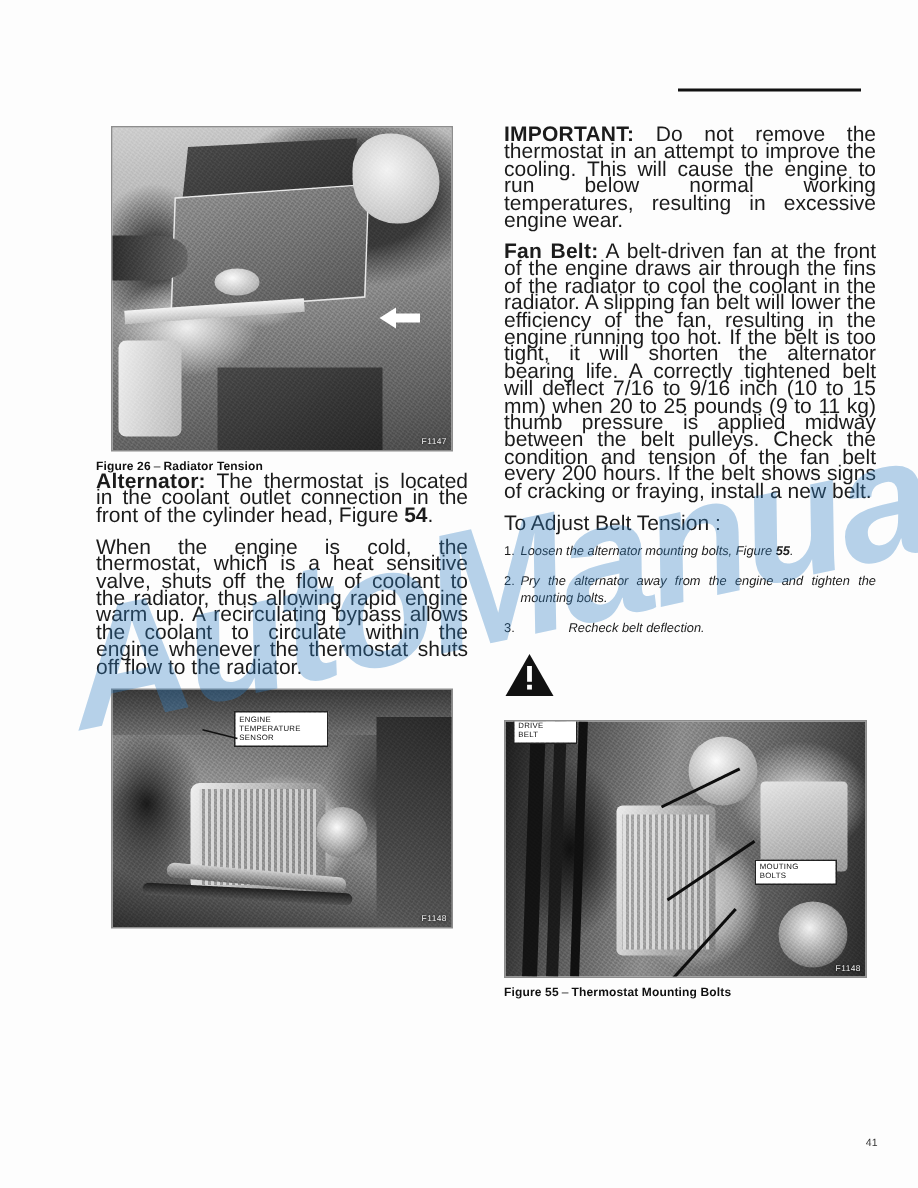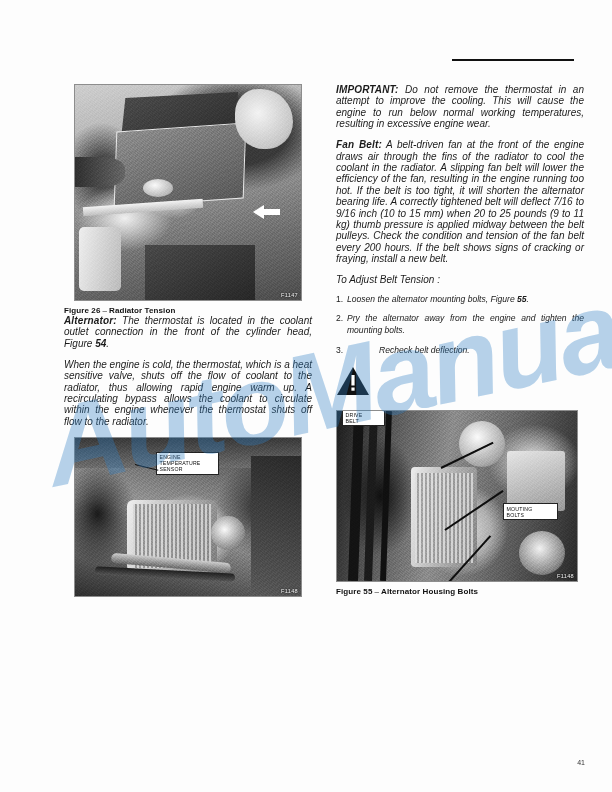--- a/index.html
+++ b/index.html
@@ -25,22 +25,22 @@
     font-size:20.5px;letter-spacing:.6px;font-weight:400;color:#111;
     line-height:1;white-space:nowrap;
   }
 
   
   .col{position:absolute;width:248px;}
   .col-left{left:64px;top:84px;}
   .col-right{left:336px;top:84px;}
 
   p.body{
-    font-size:10px;line-height:11.4px;margin:0 0 9.5px 0;
-    text-align:justify;color:#1b1b1b;font-style:italic;
+    font-size:14px;line-height:11.4px;margin:0 0 9.5px 0;
+    text-align:justify;color:#1b1b1b;
   }
   p.body.tight{margin-bottom:8px;}
   b.lead{font-weight:bold;letter-spacing:.15px;}
 
   
   .photo{
     position:relative;background:#9a9a9a;overflow:hidden;
     border:0.5px solid #8d8d8d;
   }
   .photo .code{
@@ -249,21 +249,21 @@
 
       <div class="callout" style="left:5px;top:-2px;width:36px;white-space:pre-line;">DRIVE
 BELT</div>
 
       <div class="callout" style="left:166px;top:92px;width:48px;white-space:pre-line;">MOUTING
 BOLTS</div>
       <div class="grain"></div>
       <div class="code">F1148</div>
     </div>
     <div class="caption">
-      <span>Figure 55</span><span class="dash">–</span><span>Alternator Housing Bolts</span>
+      <span>Figure 55</span><span class="dash">–</span><span>Thermostat Mounting Bolts</span>
     </div>
   </div>
 
   <div class="watermark">AutoManual</div>
 
   <div class="pagenum">41</div>
 
 </div>
 
 </body></html>

